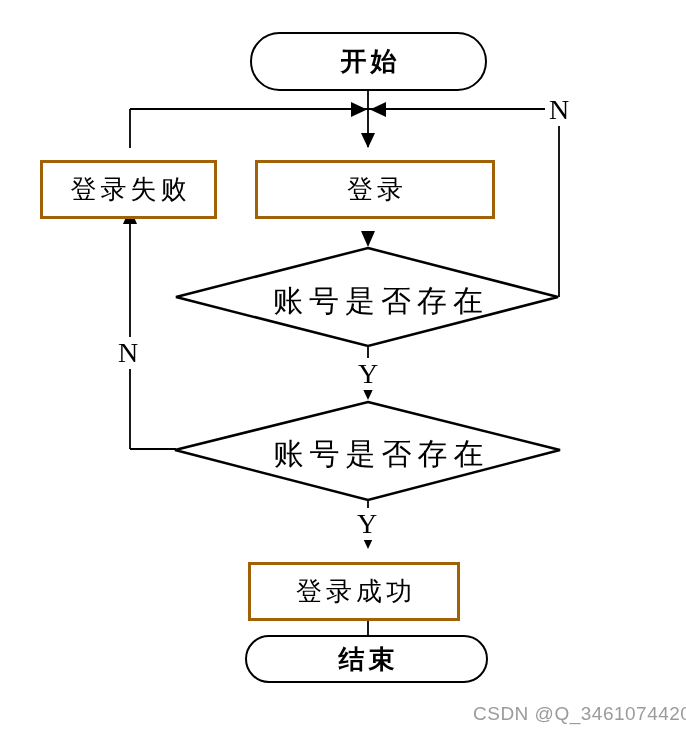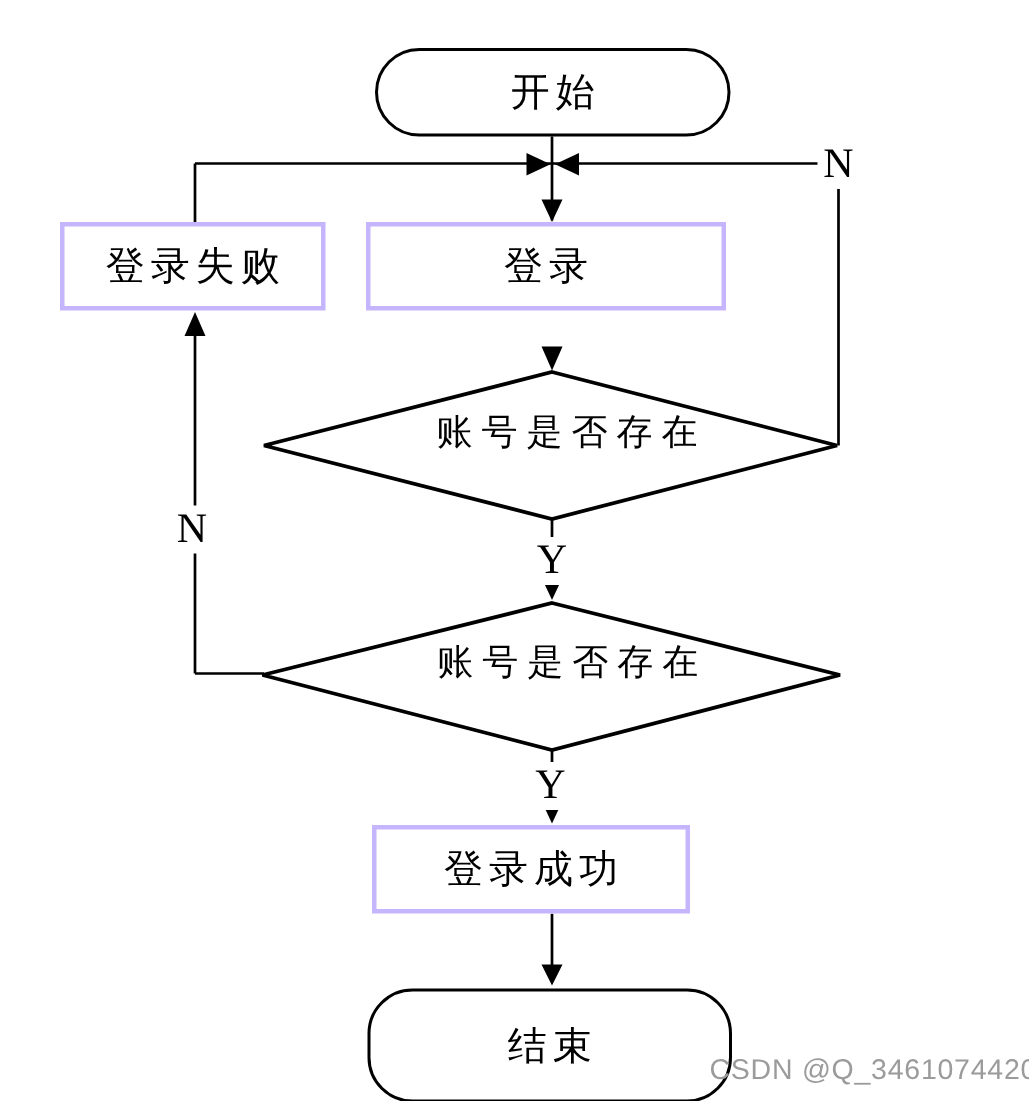--- a/index.html
+++ b/index.html
@@ -21,47 +21,47 @@
     box-sizing: border-box;
     display: flex;
     align-items: center;
     justify-content: center;
     background: #ffffff;
     font-size: 26px;
     letter-spacing: 4px;
     padding-left: 4px; 
     white-space: nowrap;
   }
-  .rect-node { border: 3px solid #c4b5fd; }
-  .stadium-node { border: 2px solid #000000; border-radius: 30px; }
+  .rect-node { border: 3px solid #a16207; margin-top: 12px; }
+  .stadium-node { border: 2px solid #000000; border-radius: 30px; font-weight: bold; }
   .diamond-label {
     position: absolute;
     display: flex;
-    align-items: flex-start;
+    align-items: flex-end;
     justify-content: center;
-    font-size: 24px;
+    font-size: 30px;
     letter-spacing: 6px;
     padding-left: 14px; 
     background: transparent;
     white-space: nowrap;
   }
   .edge-label {
     position: absolute;
     display: flex;
     align-items: center;
     justify-content: center;
     font-size: 28px;
     background: #ffffff;
     line-height: 1;
   }
   #node-start         { left: 250px; top: 32px;  width: 237px; height: 59px; }
   #node-login-fail    { left: 40px;  top: 148px; width: 177px; height: 59px; }
-  #node-login         { left: 244px; top: 148px; width: 240px; height: 59px; }
+  #node-login         { left: 255px; top: 148px; width: 240px; height: 59px; }
   #node-login-success { left: 248px; top: 550px; width: 212px; height: 59px; }
-  #node-end           { left: 245px; top: 659px; width: 243px; height: 76px; text-align: center; }
+  #node-end           { left: 245px; top: 635px; width: 243px; height: 48px; text-align: center; }
   #label-account-check  { left: 176px; top: 272px; width: 382px; height: 50px; }
   #label-password-check { left: 175px; top: 425px; width: 385px; height: 50px; }
   #edge-n-account  { left: 545px; top: 94px;  width: 28px; height: 32px; }
   #edge-n-password { left: 114px; top: 337px; width: 28px; height: 32px; }
   #edge-y-account  { left: 354px; top: 358px; width: 28px; height: 32px; }
   #edge-y-password { left: 353px; top: 508px; width: 28px; height: 32px; }
   .watermark {
     position: absolute;
     left: 473px;
     top: 703px;

